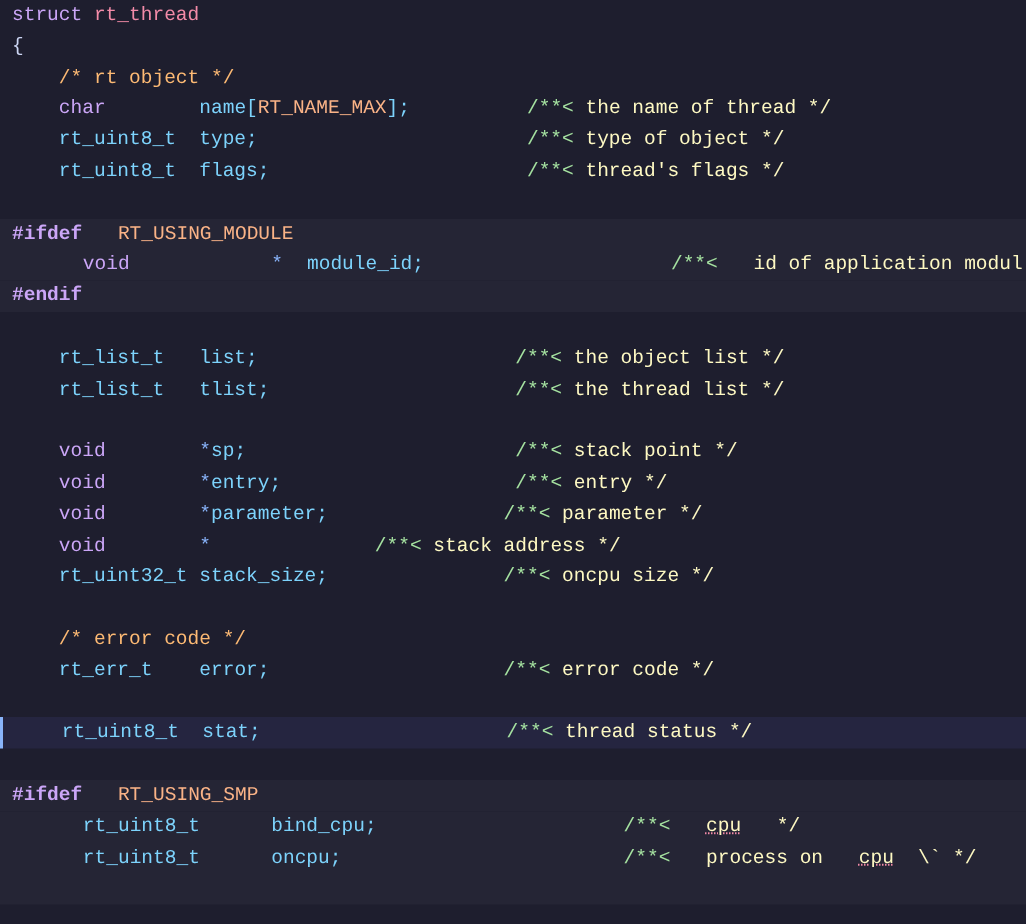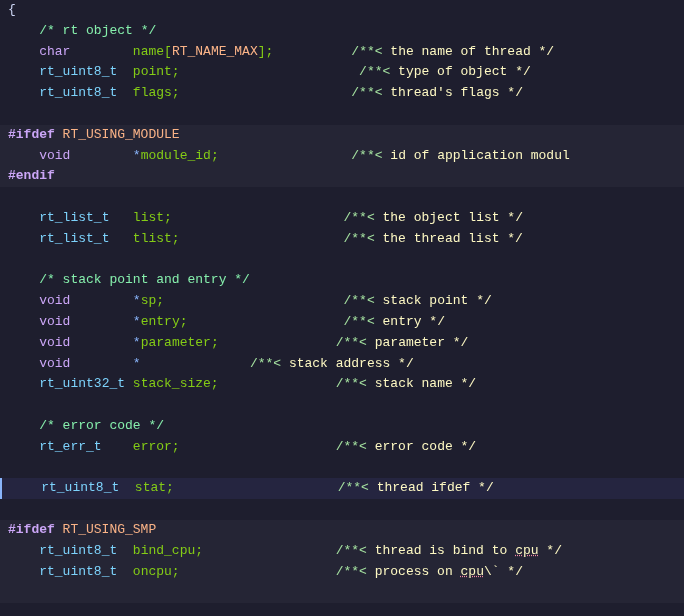--- a/index.html
+++ b/index.html
@@ -24,54 +24,58 @@
       padding: 0 8px;
       min-height: 20px;
       white-space: pre;
     }
     .line-cursor {
       background: #252540;
       border-left: 2px solid #89b4fa;
     }
     .ifdef-bg {
       background: #252535;
+      gap: 16px;
     }
     .kw { color: #cba6f7; } 
     .kw-hash { color: #cba6f7; font-weight: bold; } 
     .type { color: #7dd3fc; } 
     .struct-name { color: #f38ba8; } 
-    .field { color: #84cc16; } 
-    .comment { color: #86efac; }
+    .field { color: #7dd3fc; } 
+    .comment { color: #fdba74; }
     .comment-kw { color: #a6e3a1; } 
     .comment-text { color: #fef9c3; }
     .bracket { color: #cdd6f4; }
     .macro { color: #fab387; } 
     .ptr { color: #89b4fa; }
     .cpu-underline { text-decoration: underline dotted #f38ba8; }
   </style>
 </head>
 <body>
 
 <div class="code-container">
 
+  <div class="line">
+    <span class="kw">struct </span><span class="struct-name">rt_thread</span>
+  </div>
 
   <div class="line">
     <span class="bracket">{</span>
   </div>
 
   <div class="line">
     <span>    </span><span class="comment">/* rt object */</span>
   </div>
 
   <div class="line">
     <span>    </span><span class="kw">char</span><span>        </span><span class="field">name[</span><span class="macro">RT_NAME_MAX</span><span class="field">];</span><span>          </span><span class="comment-kw">/**&lt; </span><span class="comment-text">the name of thread */</span>
   </div>
 
   <div class="line">
-    <span>    </span><span class="type">rt_uint8_t</span><span>  </span><span class="field">point;</span><span>                       </span><span class="comment-kw">/**&lt; </span><span class="comment-text">type of object */</span>
+    <span>    </span><span class="type">rt_uint8_t</span><span>  </span><span class="field">type;</span><span>                       </span><span class="comment-kw">/**&lt; </span><span class="comment-text">type of object */</span>
   </div>
 
   <div class="line">
     <span>    </span><span class="type">rt_uint8_t</span><span>  </span><span class="field">flags;</span><span>                      </span><span class="comment-kw">/**&lt; </span><span class="comment-text">thread's flags */</span>
   </div>
 
   <div class="line">&nbsp;</div>
 
   <div class="line ifdef-bg">
     <span class="kw-hash">#ifdef </span><span class="macro">RT_USING_MODULE</span>
@@ -90,68 +94,65 @@
   <div class="line">
     <span>    </span><span class="type">rt_list_t</span><span>   </span><span class="field">list;</span><span>                      </span><span class="comment-kw">/**&lt; </span><span class="comment-text">the object list */</span>
   </div>
 
   <div class="line">
     <span>    </span><span class="type">rt_list_t</span><span>   </span><span class="field">tlist;</span><span>                     </span><span class="comment-kw">/**&lt; </span><span class="comment-text">the thread list */</span>
   </div>
 
   <div class="line">&nbsp;</div>
 
-  <div class="line">
-    <span>    </span><span class="comment">/* stack point and entry */</span>
-  </div>
 
   <div class="line">
     <span>    </span><span class="kw">void</span><span>        </span><span class="ptr">*</span><span class="field">sp;</span><span>                       </span><span class="comment-kw">/**&lt; </span><span class="comment-text">stack point */</span>
   </div>
 
   <div class="line">
     <span>    </span><span class="kw">void</span><span>        </span><span class="ptr">*</span><span class="field">entry;</span><span>                    </span><span class="comment-kw">/**&lt; </span><span class="comment-text">entry */</span>
   </div>
 
   <div class="line">
     <span>    </span><span class="kw">void</span><span>        </span><span class="ptr">*</span><span class="field">parameter;</span><span>               </span><span class="comment-kw">/**&lt; </span><span class="comment-text">parameter */</span>
   </div>
 
   <div class="line">
     <span>    </span><span class="kw">void</span><span>        </span><span class="ptr">*</span><span>              </span><span class="comment-kw">/**&lt; </span><span class="comment-text">stack address */</span>
   </div>
 
   <div class="line">
-    <span>    </span><span class="type">rt_uint32_t</span><span> </span><span class="field">stack_size;</span><span>               </span><span class="comment-kw">/**&lt; </span><span class="comment-text">stack name */</span>
+    <span>    </span><span class="type">rt_uint32_t</span><span> </span><span class="field">stack_size;</span><span>               </span><span class="comment-kw">/**&lt; </span><span class="comment-text">oncpu size */</span>
   </div>
 
   <div class="line">&nbsp;</div>
 
   <div class="line">
     <span>    </span><span class="comment">/* error code */</span>
   </div>
 
   <div class="line">
     <span>    </span><span class="type">rt_err_t</span><span>    </span><span class="field">error;</span><span>                    </span><span class="comment-kw">/**&lt; </span><span class="comment-text">error code */</span>
   </div>
 
   <div class="line">&nbsp;</div>
 
   <div class="line line-cursor">
-    <span>    </span><span class="type">rt_uint8_t</span><span>  </span><span class="field">stat;</span><span>                     </span><span class="comment-kw">/**&lt; </span><span class="comment-text">thread ifdef */</span>
+    <span>    </span><span class="type">rt_uint8_t</span><span>  </span><span class="field">stat;</span><span>                     </span><span class="comment-kw">/**&lt; </span><span class="comment-text">thread status */</span>
   </div>
 
   <div class="line">&nbsp;</div>
 
   <div class="line ifdef-bg">
     <span class="kw-hash">#ifdef </span><span class="macro">RT_USING_SMP</span>
   </div>
 
   <div class="line ifdef-bg">
-    <span>    </span><span class="type">rt_uint8_t</span><span>  </span><span class="field">bind_cpu;</span><span>                 </span><span class="comment-kw">/**&lt; </span><span class="comment-text">thread is bind to </span><span class="comment-text cpu-underline">cpu</span><span class="comment-text"> */</span>
+    <span>    </span><span class="type">rt_uint8_t</span><span>  </span><span class="field">bind_cpu;</span><span>                 </span><span class="comment-kw">/**&lt; </span><span class="comment-text cpu-underline">cpu</span><span class="comment-text"> */</span>
   </div>
 
   <div class="line ifdef-bg">
     <span>    </span><span class="type">rt_uint8_t</span><span>  </span><span class="field">oncpu;</span><span>                    </span><span class="comment-kw">/**&lt; </span><span class="comment-text">process on </span><span class="comment-text cpu-underline">cpu</span><span class="comment-text">\` */</span>
   </div>
 
   <div class="line ifdef-bg">&nbsp;</div>
 
 </div>
 

